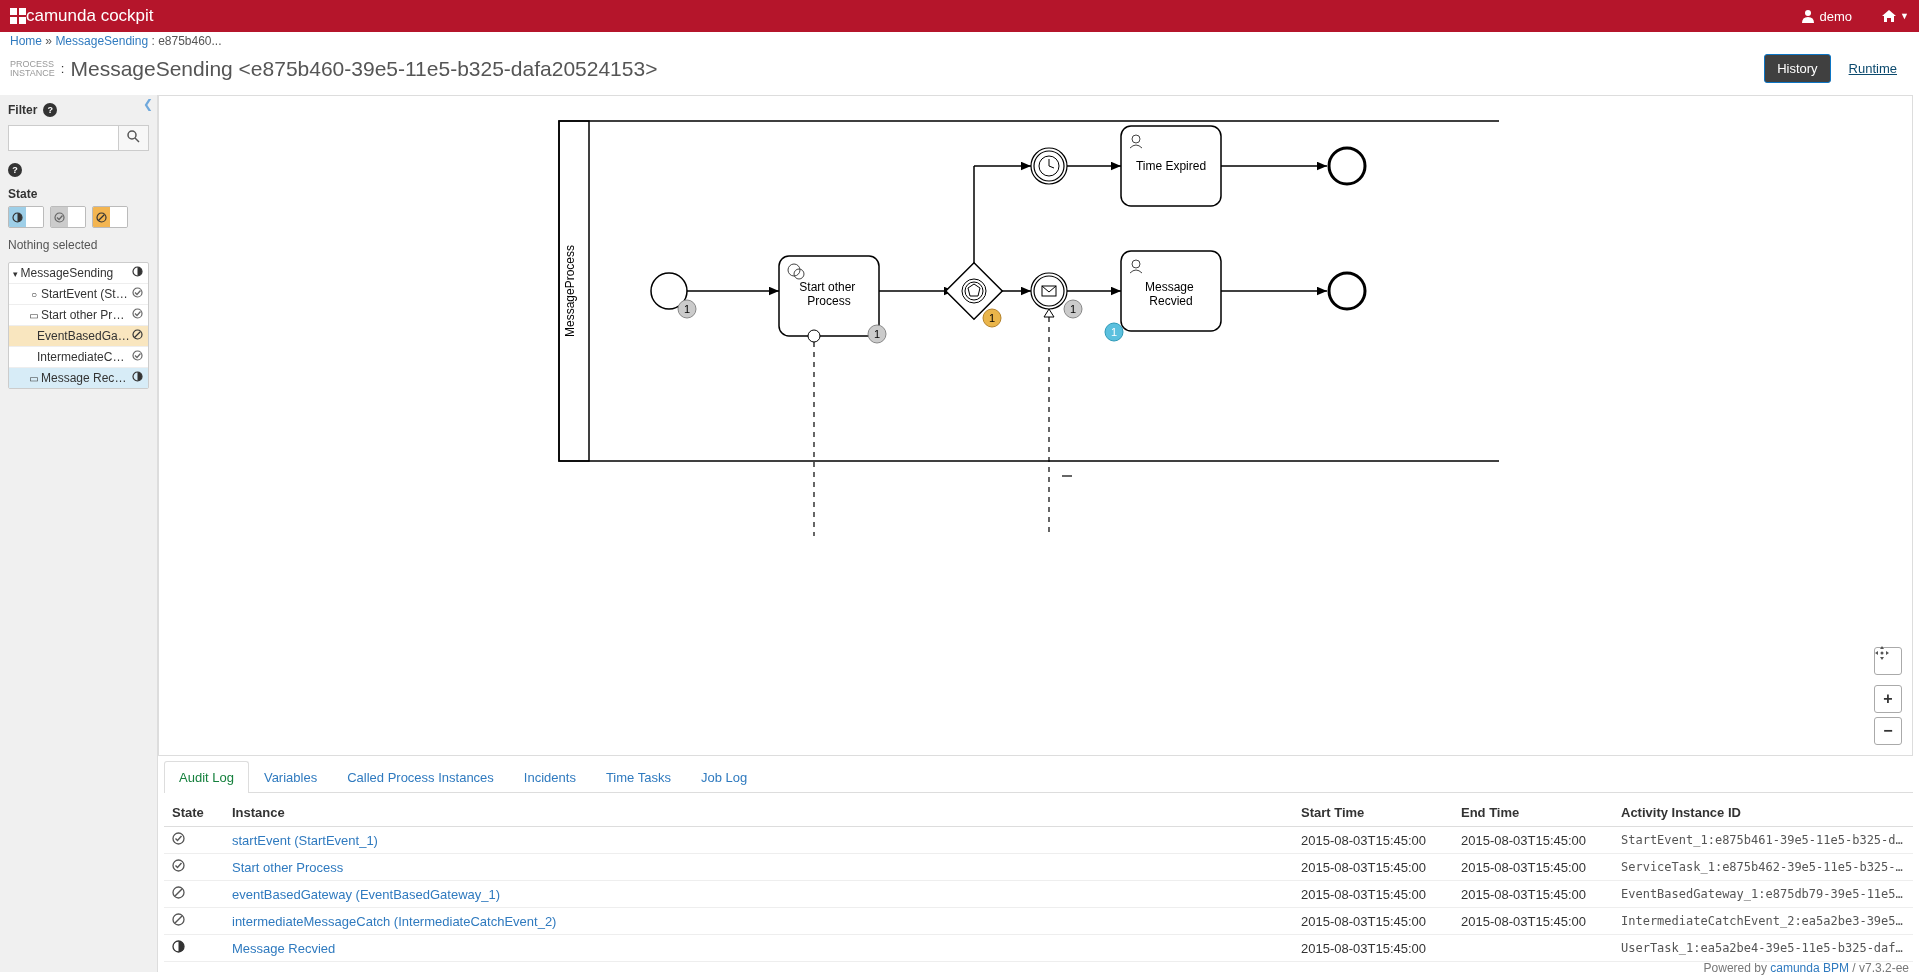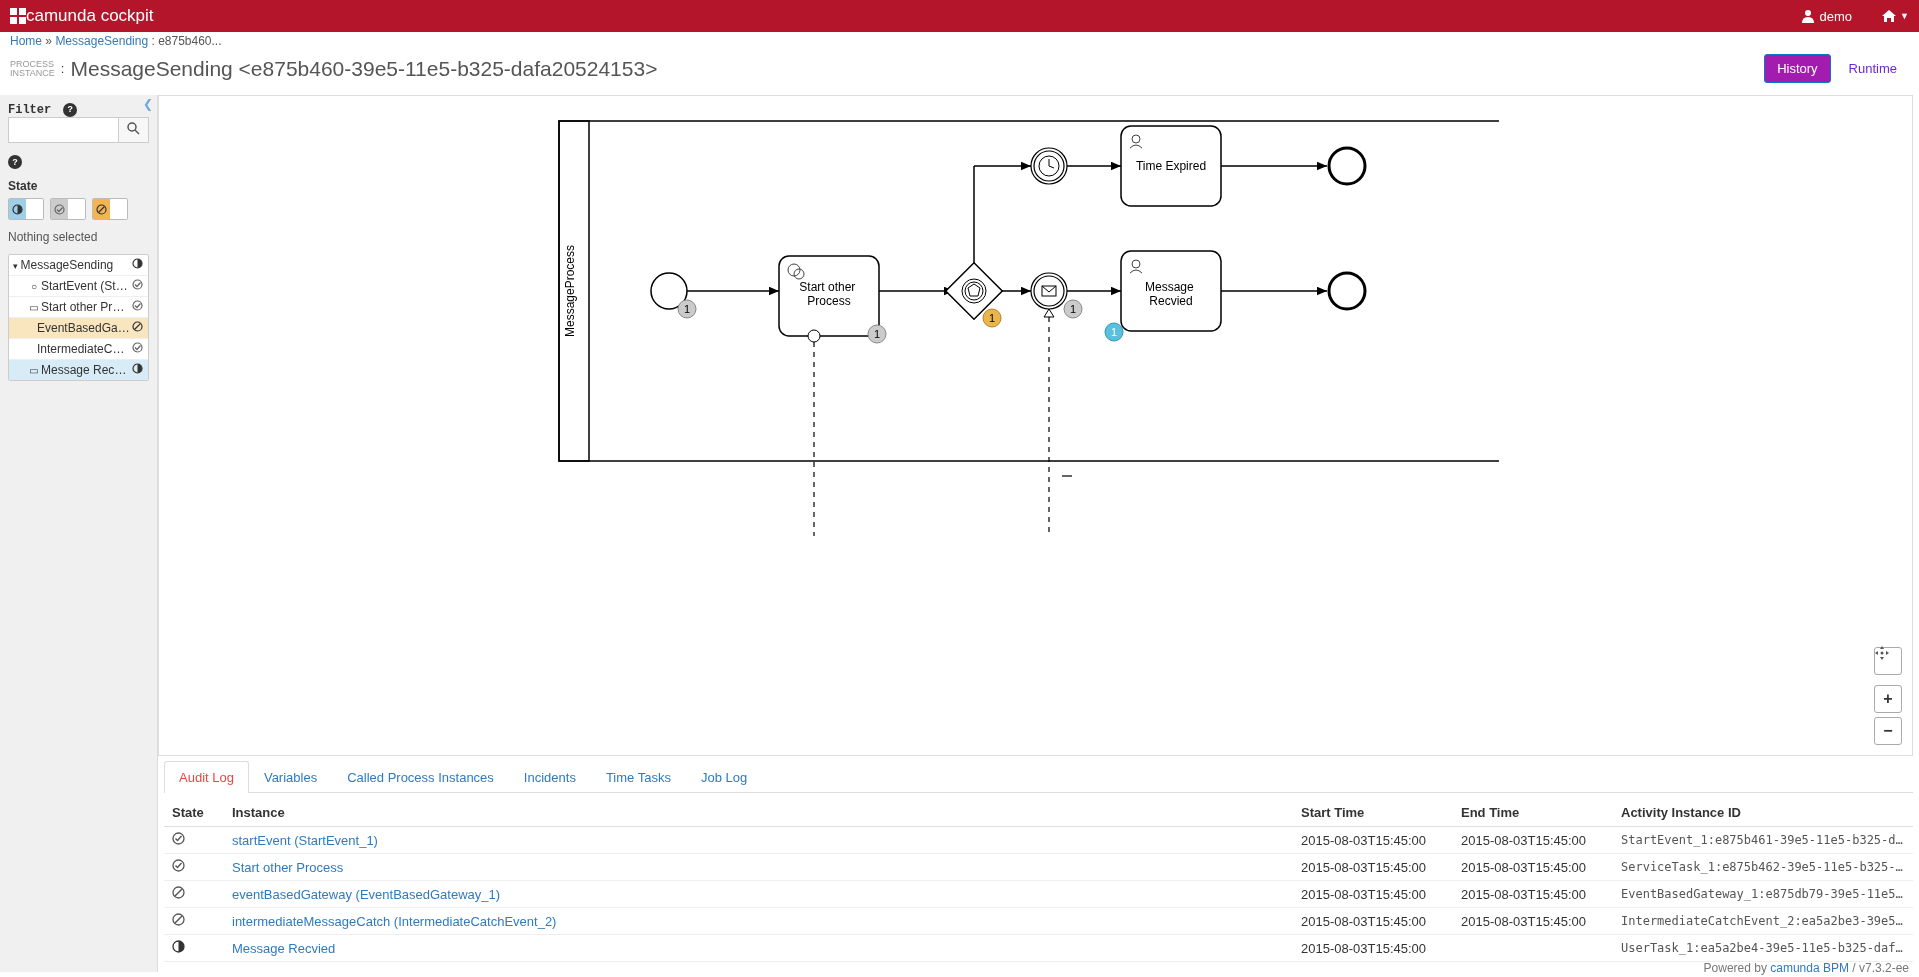--- a/index.html
+++ b/index.html
@@ -17,28 +17,28 @@
 .breadcrumb a { color: #2f7abf; text-decoration: none; }
 
 
 .title-bar { display: flex; align-items: center; justify-content: space-between; padding: 4px 10px 12px 10px; }
 .title-left { display: flex; align-items: center; gap: 6px; }
 .title-tag { font-size: 9px; color: #999; line-height: 1; text-transform: uppercase; }
 .title-tag div { display: block; }
 .title-text { font-size: 21px; font-weight: 300; color: #555; }
 .title-right { display: flex; gap: 6px; }
 .btn { padding: 6px 12px; border: 1px solid #ccc; border-radius: 3px; font-size: 13px; cursor: pointer; background: #fff; }
-.btn-primary { background: #a21caf; color: #fff; border-color: #0c75c4; }
-.btn-link { border: none; background: none; color: #6d28d9; }
+.btn-primary { background: #404040; color: #fff; border-color: #0c75c4; }
+.btn-link { border: none; background: none; color: #0c4a6e; text-decoration: underline; }
 
 
 .layout { display: flex; height: calc(100vh - 100px); }
 .sidebar { width: 158px; background: #f0f0f0; border-right: 1px solid #ddd; padding: 8px; position: relative; }
 .sidebar-collapse { position: absolute; top: 2px; right: 4px; color: #6fa8dc; cursor: pointer; font-size: 12px; }
-.filter-label { font-size: 12px; font-weight: bold; display: flex; align-items: center; gap: 12px; font-family: Liberation Mono, monospace; }
+.filter-label { font-size: 12px; font-weight: bold; margin-bottom: 8px; display: flex; align-items: center; gap: 6px; }
 .filter-input-group { display: flex; margin-bottom: 10px; }
 .filter-input { flex: 1; border: 1px solid #ccc; padding: 4px 6px; font-size: 12px; min-width: 0; }
 .filter-search-btn { border: 1px solid #ccc; border-left: none; background: #f7f7f7; padding: 4px 8px; cursor: pointer; }
 .help-icon { display: inline-block; width: 14px; height: 14px; border-radius: 50%; background: #333; color: #fff; font-size: 9px; text-align: center; line-height: 14px; font-weight: bold; }
 .state-label { font-size: 12px; font-weight: bold; margin-top: 10px; margin-bottom: 5px; }
 .state-toggles { display: flex; gap: 6px; margin-bottom: 10px; }
 .state-toggle { width: 36px; height: 22px; border: 1px solid #bbb; display: flex; align-items: center; cursor: pointer; border-radius: 2px; overflow: hidden; }
 .state-toggle .half { width: 50%; height: 100%; display: flex; align-items: center; justify-content: center; }
 .state-toggle.active .half:first-child { background: #9ecfe8; }
 .state-toggle.scope .half:first-child { background: #ccc; }
@@ -60,21 +60,21 @@
 .diagram { flex: 1; border: 1px solid #ddd; margin: 0 6px 4px 0; position: relative; overflow: hidden; background: #fff; }
 .diagram svg { position: absolute; left: 0; top: 0; }
 .zoom-controls { position: absolute; right: 10px; bottom: 10px; display: flex; flex-direction: column; gap: 2px; }
 .zoom-btn { width: 28px; height: 28px; border: 1px solid #aaa; background: #fff; border-radius: 3px; cursor: pointer; display: flex; align-items: center; justify-content: center; font-size: 16px; font-weight: bold; margin-top: 2px; }
 .zoom-btn.move { margin-bottom: 6px; }
 
 
 .tab-area { margin: 0 6px 10px 6px; }
 .tabs { display: flex; border-bottom: 1px solid #ddd; }
 .tab { padding: 8px 14px; font-size: 13px; color: #2f7abf; cursor: pointer; border: 1px solid transparent; border-bottom: none; position: relative; top: 1px; }
-.tab.active { color: #ef4444; border-color: #ddd; background: #fff; border-radius: 3px 3px 0 0; }
+.tab.active { color: #15803d; border-color: #ddd; background: #fff; border-radius: 3px 3px 0 0; }
 
 table.data { width: 100%; border-collapse: collapse; font-size: 13px; margin-top: 6px; }
 table.data th { text-align: left; padding: 6px 8px; font-weight: bold; border-bottom: 1px solid #ddd; }
 table.data td { padding: 5px 8px; border-bottom: 1px solid #eee; }
 table.data td a { color: #2f7abf; text-decoration: none; }
 table.data .mono { font-family: monospace; font-size: 12px; color: #555; white-space: nowrap; overflow: hidden; text-overflow: ellipsis; max-width: 280px; }
 
 
 .footer { position: fixed; bottom: 2px; right: 10px; font-size: 12px; color: #777; padding-left: 28px; }
 .footer a { color: #2f7abf; text-decoration: none; }

